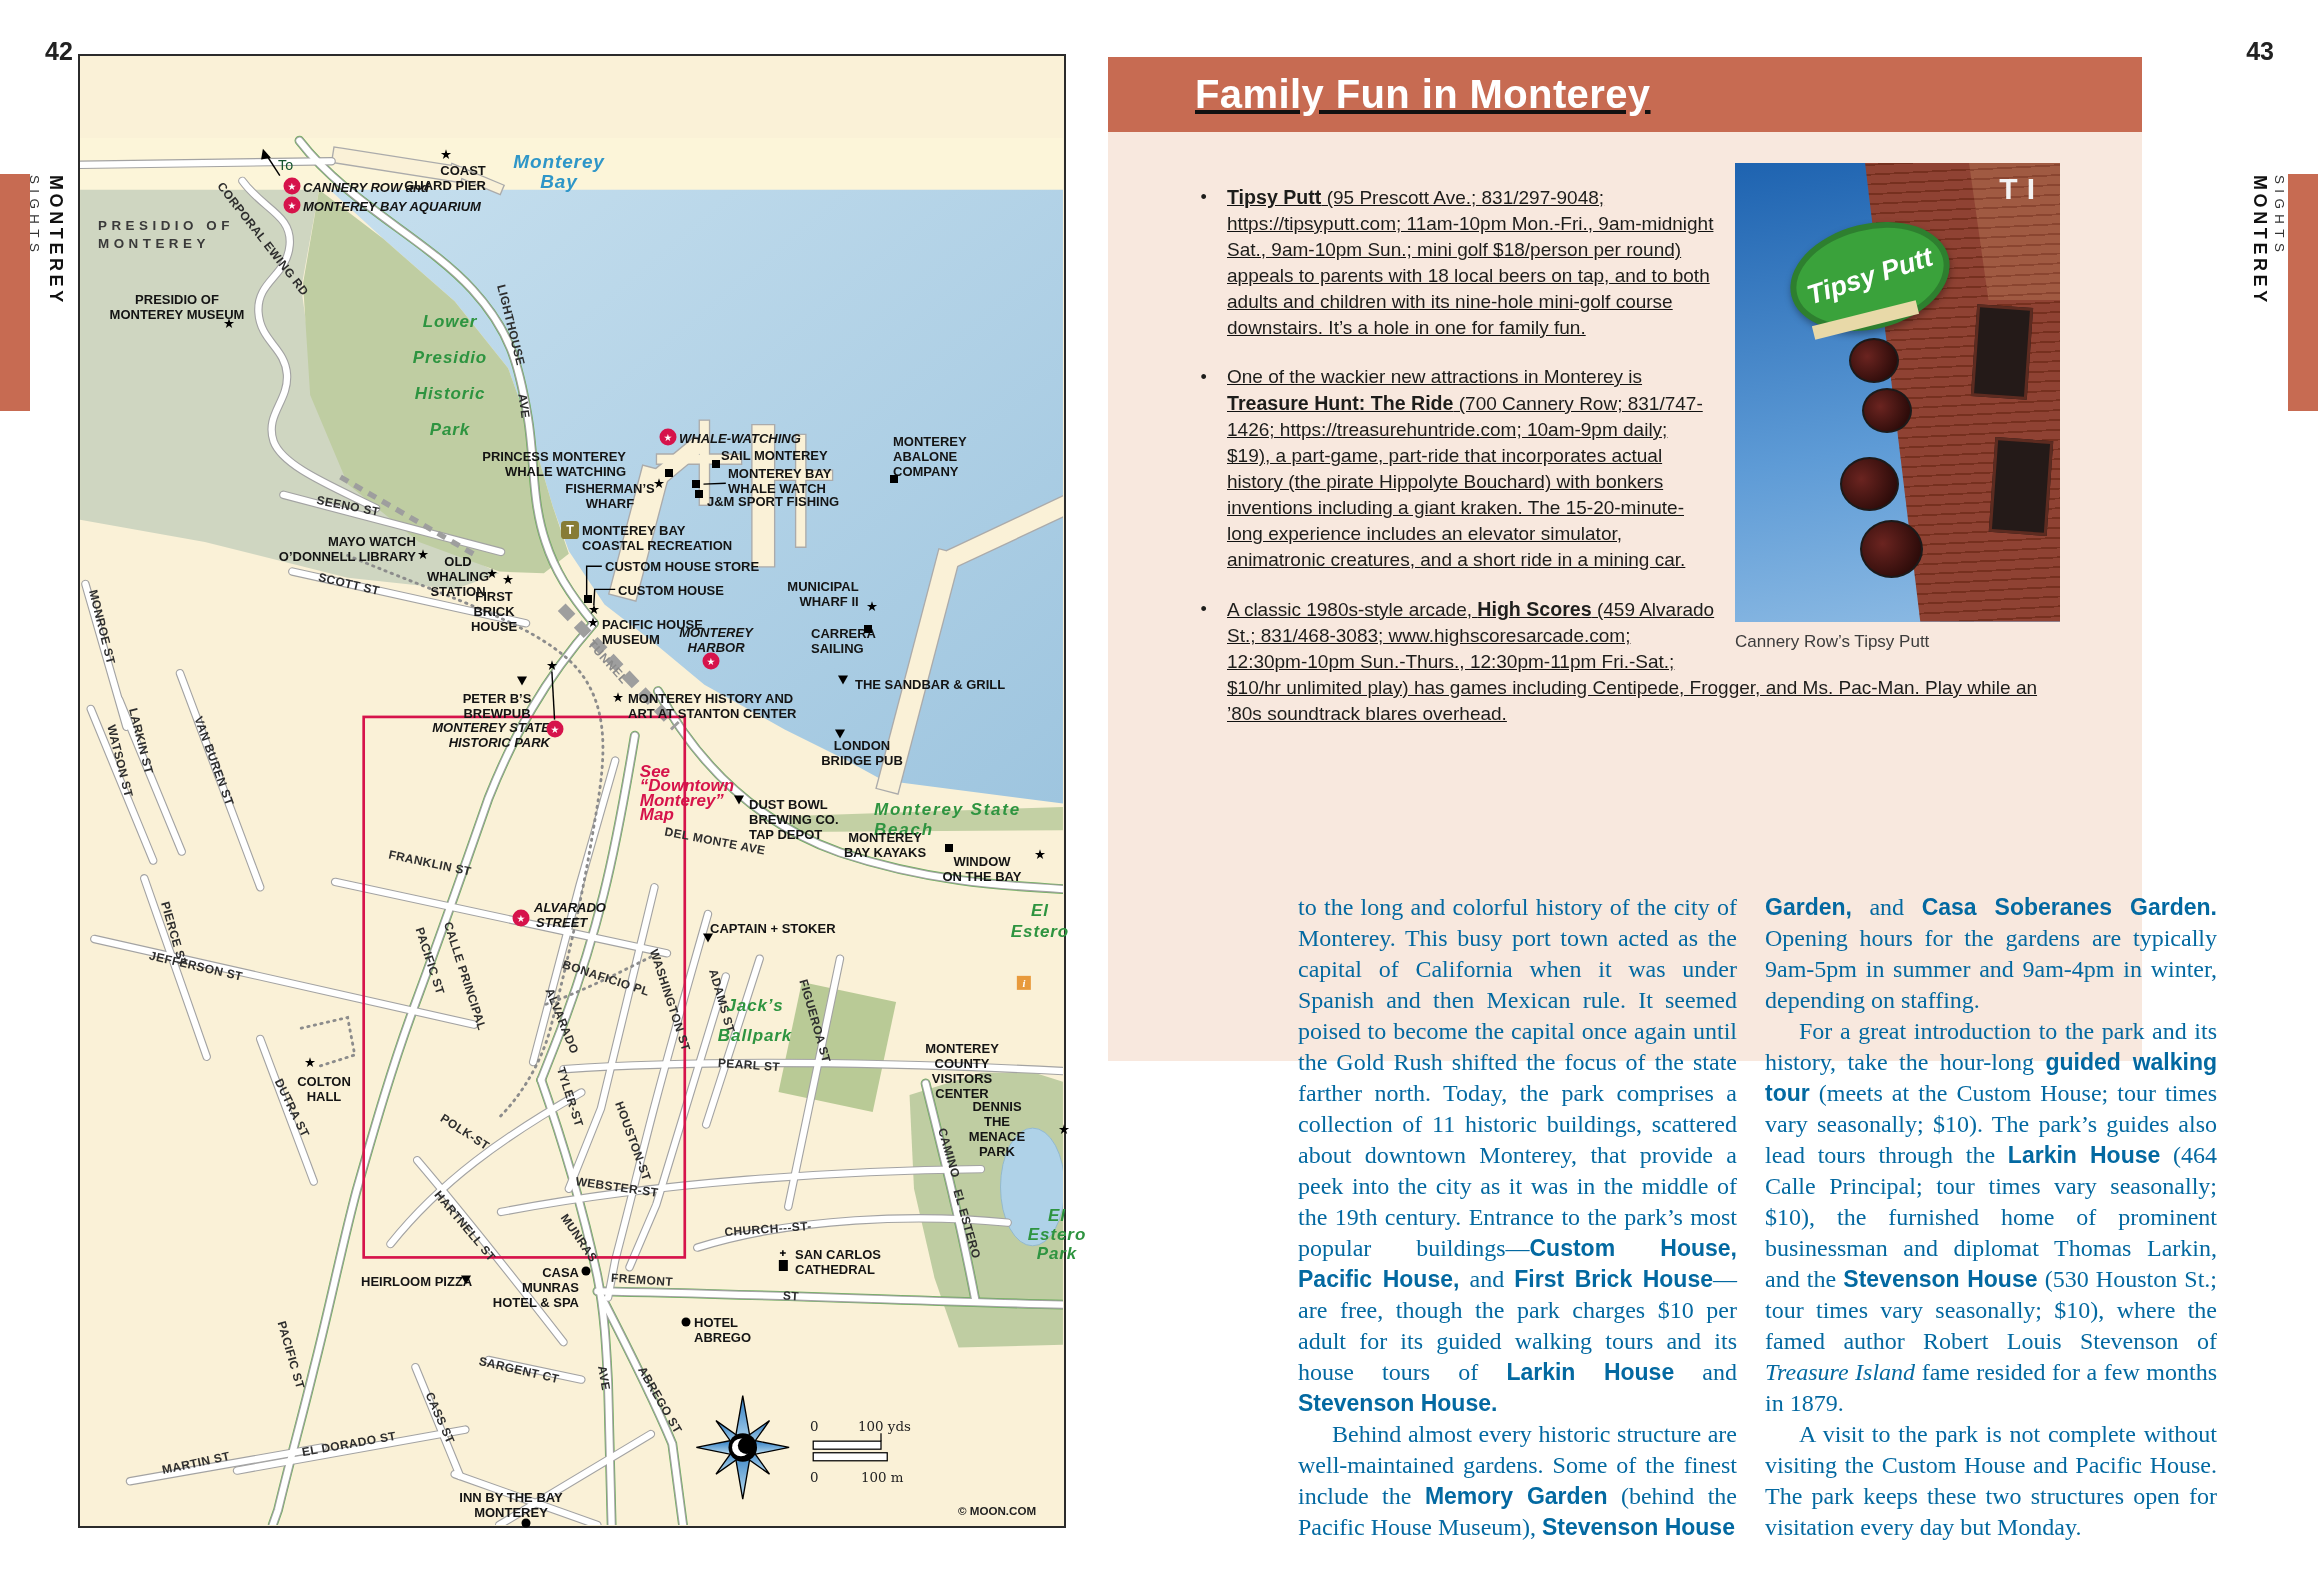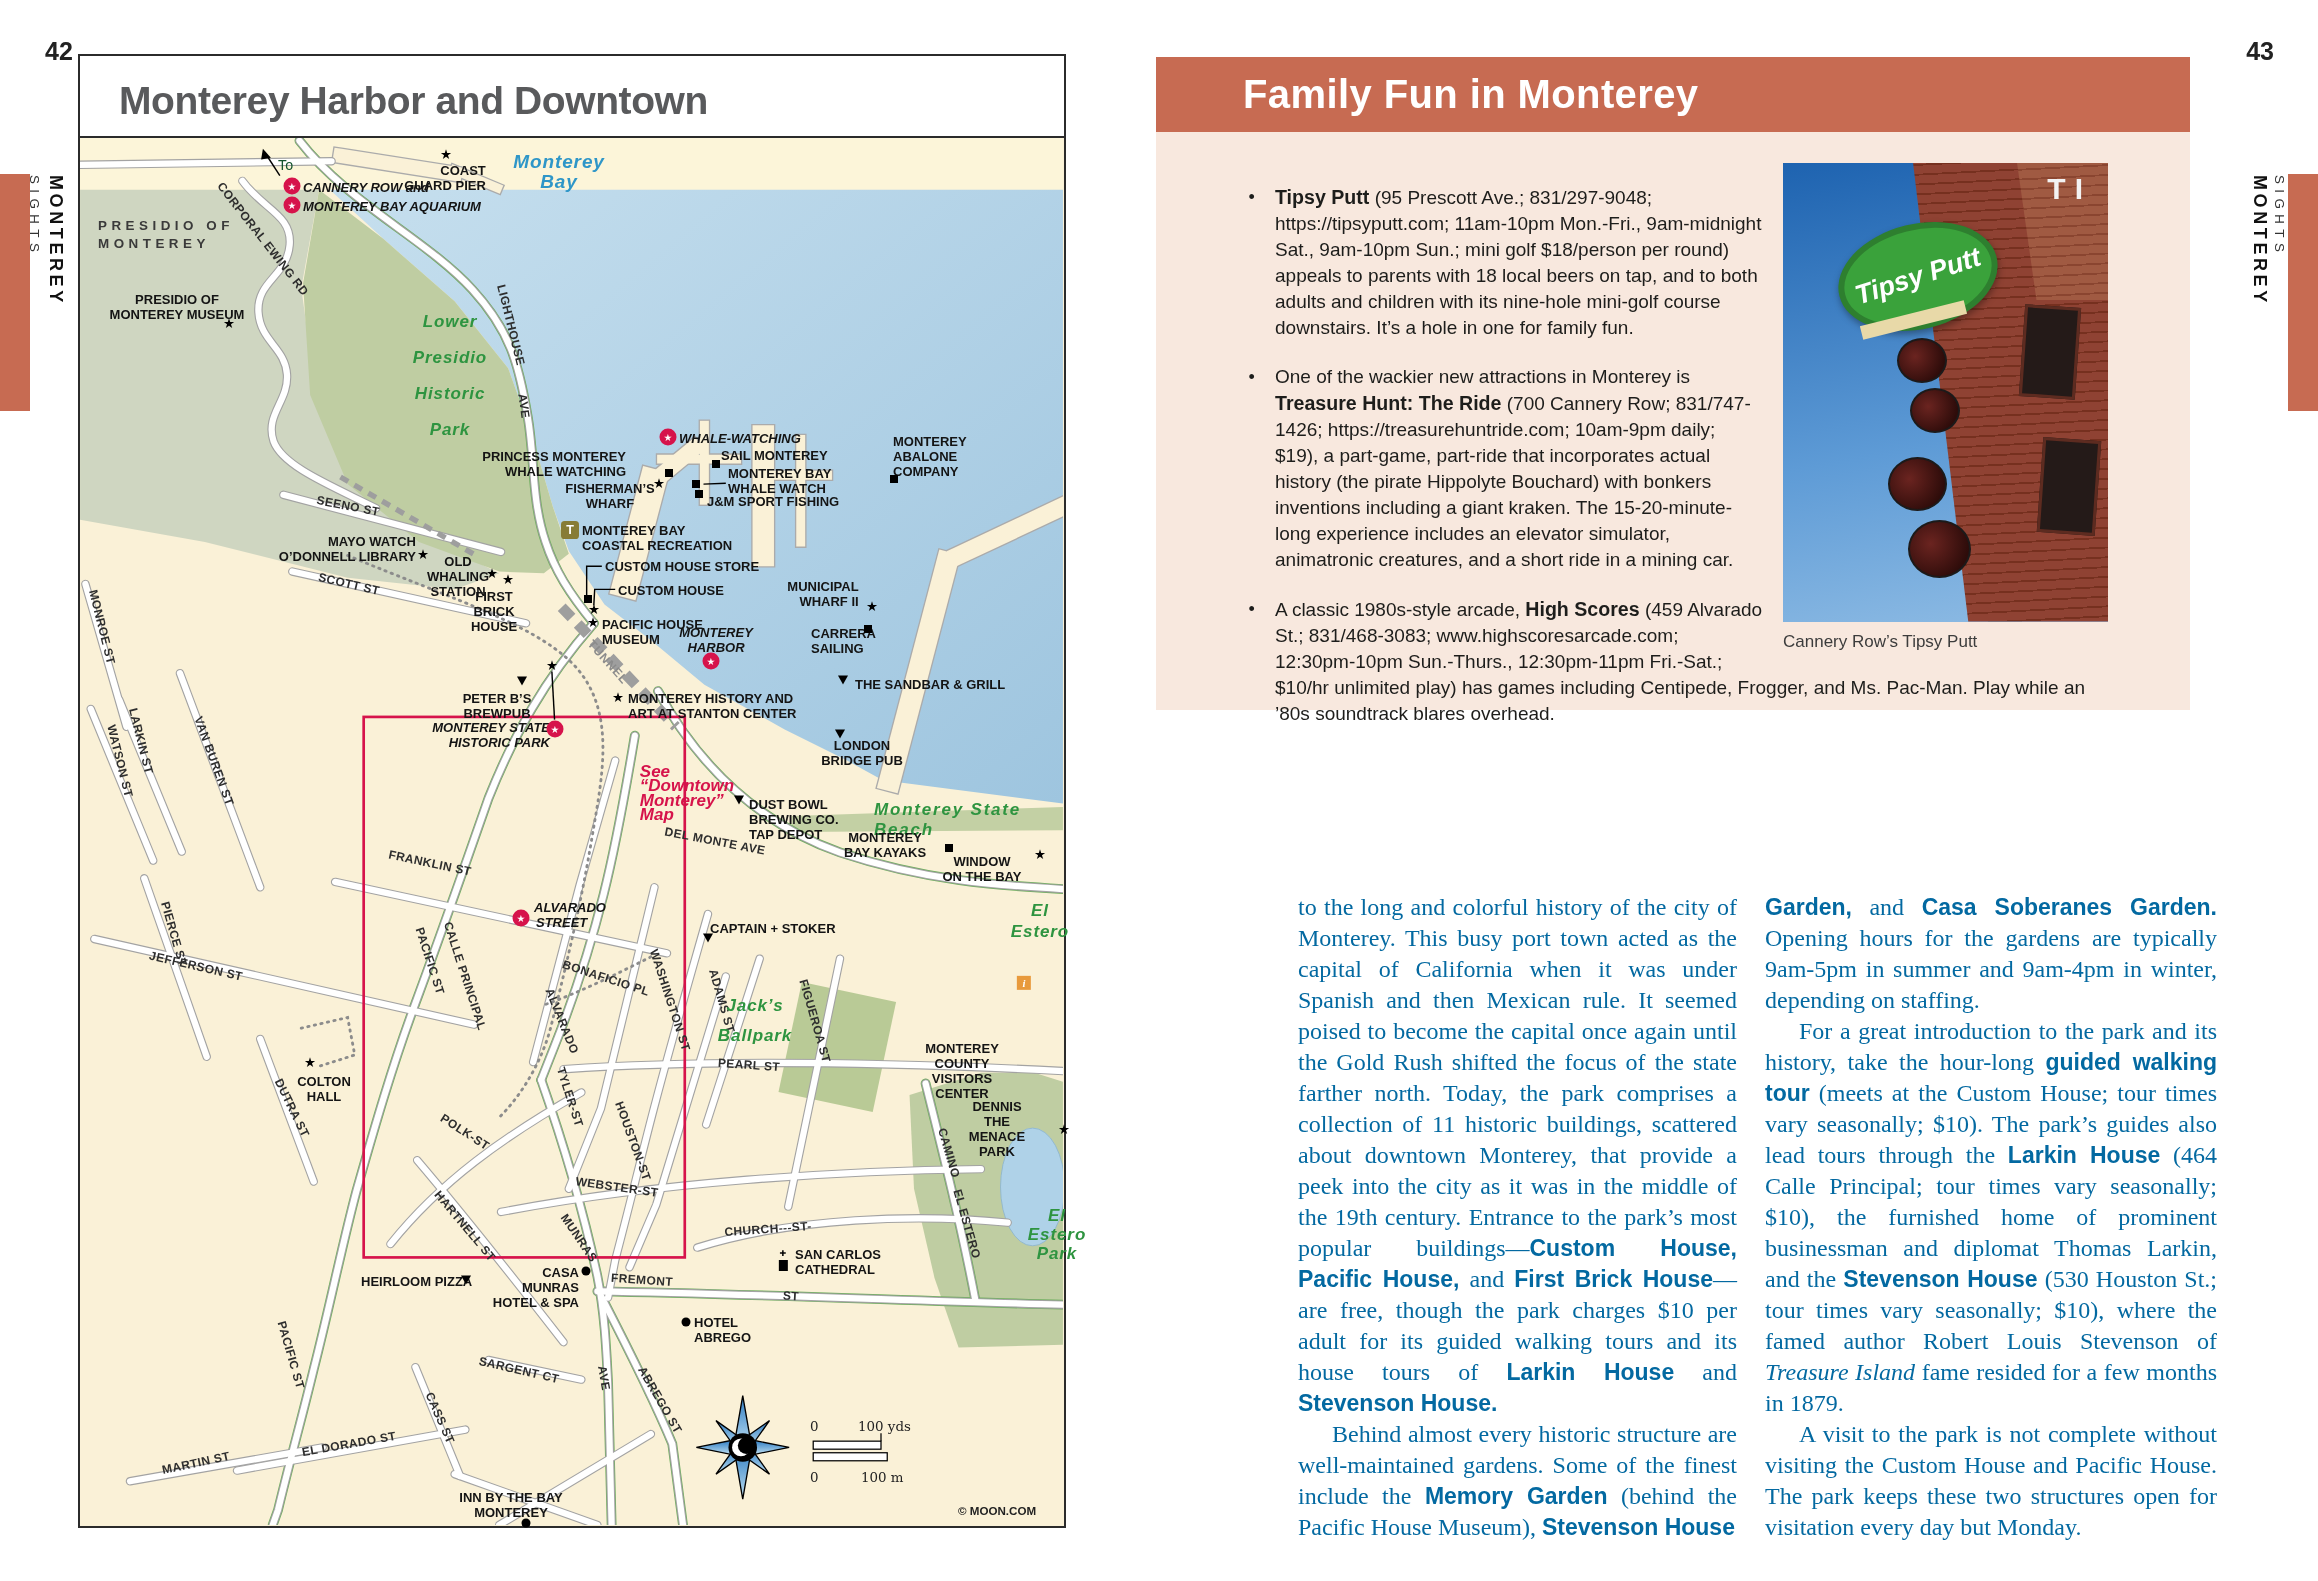--- a/index.html
+++ b/index.html
@@ -42,21 +42,21 @@
          font-size:9.8px;line-height:17px;text-align:center;}
   .m-transit{width:18px;height:18px;border-radius:3.6px;background:#877C36;color:#fff;
          font:bold 12.5px/18px "Liberation Sans",sans-serif;text-align:center;}
   .m-info{width:14.3px;height:14.3px;background:#E89A3C;color:#fff;
          font:italic bold 10.7px/14.3px "Liberation Serif",serif;text-align:center;}
   .m-church{width:14.3px;height:18px;position:relative;}
   .m-church:before{content:"";position:absolute;left:2.7px;top:7.1px;width:9px;height:10.7px;background:#000;}
   .m-church:after{content:"✚";position:absolute;left:3.6px;top:-3.6px;font-size:8px;color:#000;}
 
   
-  #funbox{position:absolute;left:1156px;top:57px;width:1034px;height:653px;background:#F8E8DE;}
+  #funbox{position:absolute;left:1108px;top:57px;width:1034px;height:1004px;background:#F8E8DE;text-decoration:underline;}
   #funbox-hd{height:75px;background:#C76B52;}
   #funbox-title{font:700 40px "Liberation Sans",sans-serif;color:#fff;letter-spacing:0.4px;
        padding:15px 0 0 87px;}
   #funbox-body{padding:52px 82px 0 87px;font:19px/26px "Liberation Sans",sans-serif;color:#1d1d1b;}
   #funbox-body p{margin:0 0 23px 0;}
   .bullets{list-style:none;margin:0;padding:0;}
   .bullets li{position:relative;padding-left:32px;margin-bottom:23px;}
   .bullets li:before{content:"•";position:absolute;left:5.4px;top:0;font-size:18px;}
   .bsans{font-family:"Liberation Sans",sans-serif;font-weight:bold;font-size:19.6px;}
   figure.photo{float:right;width:325px;margin:-21.4px 0 7.1px 19.6px;}
@@ -468,23 +468,20 @@
         <div class="mk m-tri" style="left: 628px; top: 882px; transform: translate(-50%, -50%);"></div>
         <div class="mk m-info" style="left: 944px; top: 927px; transform: translate(-50%, -50%);">i</div>
         <div class="mk m-star" style="left: 984px; top: 1074px; transform: translate(-50%, -50%);">★</div>
         <div class="mk m-star" style="left: 230px; top: 1007px; transform: translate(-50%, -50%);">★</div>
         <div class="mk m-tri" style="left: 386px; top: 1224px; transform: translate(-50%, -50%);"></div>
         <div class="mk m-dot" style="left: 506px; top: 1215px; transform: translate(-50%, -50%);"></div>
         <div class="mk m-dot" style="left: 606px; top: 1266px; transform: translate(-50%, -50%);"></div>
         <div class="mk m-church" style="left: 703px; top: 1206px; transform: translate(-50%, -50%);"></div>
         <div class="mk m-dot" style="left: 446px; top: 1467px; transform: translate(-50%, -50%);"></div>
       </div>
-    <div id="map-titlebar">
-      <div id="map-title">Monterey Harbor and Downtown</div>
-    </div>
   </div>
 
   <div id="funbox">
     <div id="funbox-hd">
       <div id="funbox-title">Family Fun in Monterey</div>
     </div>
     <div id="funbox-body">
       <figure class="photo">
         <div class="ph">
           <div class="ph-bldg"></div>

